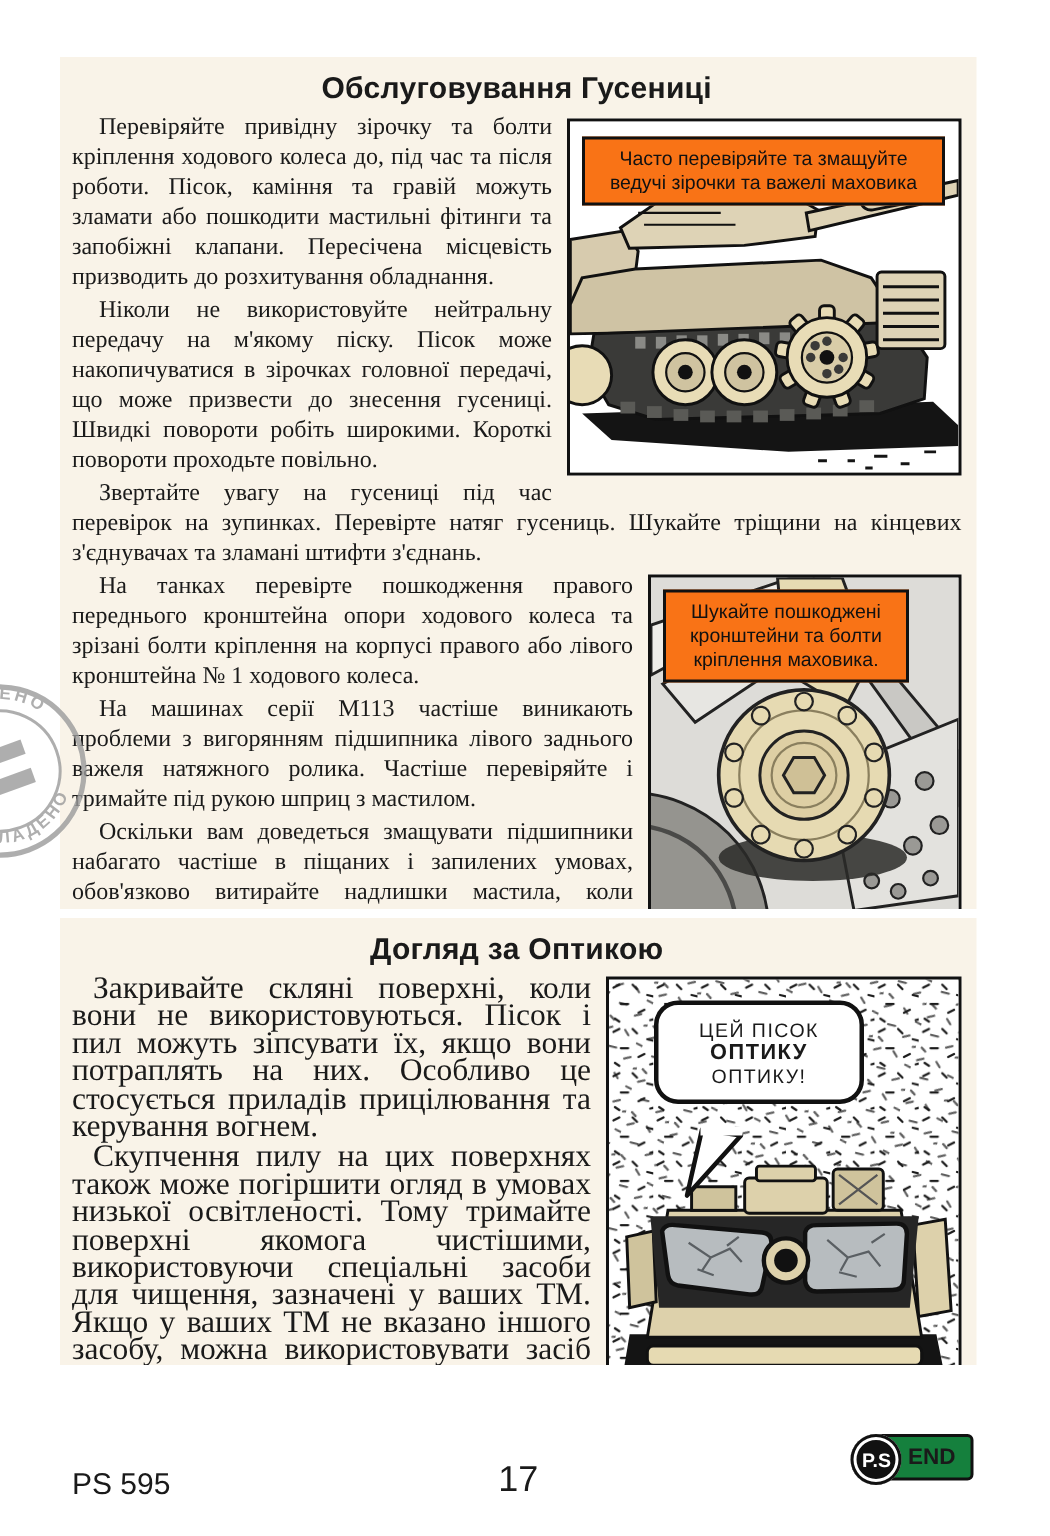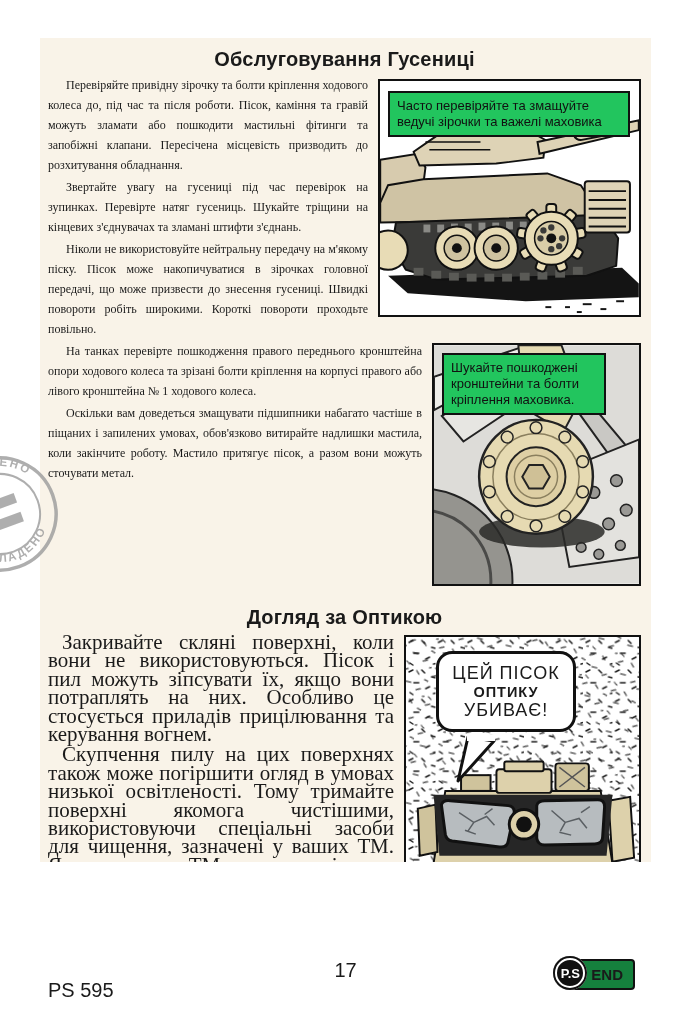--- a/index.html
+++ b/index.html
@@ -6,61 +6,61 @@
   body{
     width:700px;height:1024px;position:relative;overflow:hidden;
     background:#ffffff;color:#1a1a1a;
     font-family:"Liberation Serif", serif;
   }
   .section{
     position:absolute;left:40px;width:611px;background:#f9f3e8;
     box-sizing:border-box;padding:8px 10px 0 8px;overflow:hidden;
   }
   #section1{top:38px;height:568px;}
-  #section2{top:596px;height:266px;}
+  #section2{top:612px;height:298px;}
   .sec-title{
     font-family:"Liberation Sans", sans-serif;font-weight:bold;
     font-size:20px;text-align:center;margin:2px 0 4px 0;letter-spacing:.2px;
   }
   .bodytext p{
     margin:0 0 2px 0;text-align:justify;text-indent:18px;
   }
-  #section1 .bodytext p{font-size:12px;line-height:20px;}
+  #section1 .bodytext p{font-size:16px;line-height:20px;}
   #section2 .bodytext p{font-size:21px;line-height:18.4px;text-indent:14px;}
   .comic{
     float:right;position:relative;background:#ffffff;
     border:2px solid #111;box-sizing:border-box;
   }
   #panel-tank{width:263px;height:238px;margin:4px 0 6px 10px;}
   #panel-hub{width:209px;height:243px;margin:2px 0 6px 10px;}
   #panel-optics{width:237px;height:300px;margin:2px 0 0 10px;}
   .comic svg{display:block;width:100%;height:100%;}
   .callout{
-    position:absolute;background:#22c55e;border:2px solid #111;
+    position:absolute;background:#f97316;border:2px solid #111;
     font-family:"Liberation Sans", sans-serif;font-size:13px;line-height:16px;
-    padding:5px 7px;color:#111;
+    padding:5px 7px;color:#111;text-align:center;
   }
   #callout-tank{left:8px;top:10px;width:224px;}
   #callout-hub{left:8px;top:8px;width:146px;}
   .bubble{
     position:absolute;left:30px;top:14px;width:126px;
     background:#fff;border:3px solid #111;border-radius:16px;
     font-family:"Liberation Sans", sans-serif;text-align:center;
     padding:9px 4px 8px 4px;z-index:2;
   }
-  .bubble .b1,.bubble .b3{font-size:18px;letter-spacing:1px;}
+  .bubble .b1,.bubble .b3{font-size:13px;letter-spacing:1px;}
   .bubble .b2{font-size:14.5px;font-weight:bold;letter-spacing:1px;}
   .bubble-tail{position:absolute;left:46px;top:96px;z-index:3;}
   #footer{
     position:absolute;left:40px;top:956px;width:611px;height:36px;
     font-family:"Liberation Sans", sans-serif;
   }
   #footer-issue{position:absolute;left:8px;top:4px;font-size:20px;margin-top:19px;}
-  #footer-page{position:absolute;left:0;right:0;top:3px;text-align:center;font-size:20px;}
-  .ps-badge{position:absolute;right:16px;top:0px;display:flex;align-items:flex-end;margin-left:48px;}
+  #footer-page{position:absolute;left:0;right:0;top:17px;text-align:center;font-size:24px;}
+  .ps-badge{position:absolute;right:2px;top:0px;display:flex;align-items:flex-start;margin-left:48px;}
   .ps-circle{
     width:34px;height:34px;border-radius:50%;background:#111;color:#fff;
     display:flex;align-items:center;justify-content:center;
     font-size:13px;font-weight:bold;z-index:2;
     box-shadow:inset 0 0 0 2px #111, inset 0 0 0 4px #fff;
   }
   .end-box{
     background:#15803d;border:2px solid #111;border-radius:4px;
     padding:5px 10px 5px 22px;margin-left:-20px;font-weight:bold;font-size:15px;z-index:1;
   }
@@ -160,22 +160,22 @@
           <circle r="5" fill="#111"></circle>
         </g>
 
         <rect x="208" y="102" width="46" height="52" rx="3" fill="#ded3b6" stroke="#111" stroke-width="2"></rect>
         <path d="M212 112 h38 M212 121 h38 M212 130 h38 M212 139 h38 M212 148 h38" stroke="#111" stroke-width="2" fill="none"></path>
       </svg>
       <div class="callout" id="callout-tank">Часто перевіряйте та змащуйте ведучі зірочки та важелі маховика</div>
     </div>
 
     <p>Перевіряйте привідну зірочку та болти кріплення ходового колеса до, під час та після роботи. Пісок, каміння та гравій можуть зламати або пошкодити мастильні фітинги та запобіжні клапани. Пересічена місцевість призводить до розхитування обладнання.</p>
+    <p>Ніколи не використовуйте нейтральну передачу на м'якому піску. Пісок може накопичуватися в зірочках головної передачі, що може призвести до знесення гусениці. Швидкі повороти робіть широкими. Короткі повороти проходьте повільно.</p>
     <p>Звертайте увагу на гусениці під час перевірок на зупинках. Перевірте натяг гусениць. Шукайте тріщини на кінцевих з'єднувачах та зламані штифти з'єднань.</p>
-    <p>Ніколи не використовуйте нейтральну передачу на м'якому піску. Пісок може накопичуватися в зірочках головної передачі, що може призвести до знесення гусениці. Швидкі повороти робіть широкими. Короткі повороти проходьте повільно.</p>
 
     <div class="comic" id="panel-hub">
       <svg viewBox="0 0 209 243">
         <rect width="209" height="243" fill="#dddcd8"></rect>
         <path d="M0 32 L95 0 L122 0 L0 66 Z" fill="#efeeea" stroke="#222" stroke-width="2"></path>
         <path d="M8 72 L92 24 L114 42 L30 98 Z" fill="#e7e6e2" stroke="#222" stroke-width="2"></path>
         <path d="M110 0 L209 118 L209 154 L134 50 L118 18 Z" fill="#c9c8c4" stroke="#222" stroke-width="2"></path>
         <path d="M120 132 L209 96 L209 216 L138 226 Z" fill="#e3e2de" stroke="#222" stroke-width="2"></path>
         <g fill="#9a9995" stroke="#222" stroke-width="1.5">
           <circle cx="163" cy="150" r="6"></circle>
@@ -224,20 +224,21 @@
             </g>
         </g>
         <circle cx="104" cy="134" r="30" fill="#decfa4" stroke="#222" stroke-width="2"></circle>
         <circle cx="104" cy="134" r="22" fill="none" stroke="#8a7f5e" stroke-width="1.5"></circle>
         <polygon points="118,134 111,146 97,146 90,134 97,122 111,122" fill="#cfc096" stroke="#222" stroke-width="2"></polygon>
       </svg>
       <div class="callout" id="callout-hub">Шукайте пошкоджені кронштейни та болти кріплення маховика.</div>
     </div>
 
     <p>На танках перевірте пошкодження правого переднього кронштейна опори ходового колеса та зрізані болти кріплення на корпусі правого або лівого кронштейна № 1 ходового колеса.</p>
+    <p>На машинах серії М113 частіше виникають проблеми з вигорянням підшипника лівого заднього важеля натяжного ролика. Частіше перевіряйте і тримайте під рукою шприц з мастилом.</p>
     <p>Оскільки вам доведеться змащувати підшипники набагато частіше в піщаних і запилених умовах, обов'язково витирайте надлишки мастила, коли закінчите роботу. Мастило притягує пісок, а разом вони можуть сточувати метал.</p>
   </div>
 </div>
 
 <div class="section" id="section2">
   <div class="sec-title">Догляд за Оптикою</div>
   <div class="bodytext">
 
     <div class="comic" id="panel-optics">
       <svg viewBox="0 0 237 300">
@@ -281,21 +282,21 @@
 
         <path d="M133 171 Q134 166 141 166 L195 165 Q202 165 202 172 L200 203 Q200 210 192 210 L141 211 Q134 211 133 204 Z" fill="#b7bcbf" stroke="#111" stroke-width="3"></path>
         <path d="M148 176 l14 12 l-5 9 m5 -9 l14 -4 l8 10 M156 198 l12 3 M178 178 l9 -6" stroke="#5a5f63" stroke-width="1.5" fill="none"></path>
 
         <circle cx="120" cy="190" r="15" fill="#ddd1ab" stroke="#111" stroke-width="3"></circle>
         <circle cx="120" cy="190" r="8" fill="#111"></circle>
       </svg>
       <div class="bubble">
         <div class="b1">ЦЕЙ ПІСОК</div>
         <div class="b2">ОПТИКУ</div>
-        <div class="b3">УБИВАЄ!</div>
+        <div class="b3">ОПТИКУ!</div>
       </div>
       <svg class="bubble-tail" width="48" height="52">
         <path d="M6 48 L16 4 L42 8 Z" fill="#fff" stroke="#111" stroke-width="3" stroke-linejoin="round"></path>
         <rect x="15" y="2" width="28" height="6" fill="#fff"></rect>
       </svg>
     </div>
 
     <p>Закривайте скляні поверхні, коли вони не використовуються. Пісок і пил можуть зіпсувати їх, якщо вони потраплять на них. Особливо це стосується приладів прицілювання та керування вогнем.</p>
     <p>Скупчення пилу на цих поверхнях також може погіршити огляд в умовах низької освітленості. Тому тримайте поверхні якомога чистішими, використовуючи спеціальні засоби для чищення, зазначені у ваших ТМ. Якщо у ваших ТМ не вказано іншого засобу, можна використовувати засіб для чищення оптичних лінз, NSN 6850-00-227-1887.</p>
   </div>

